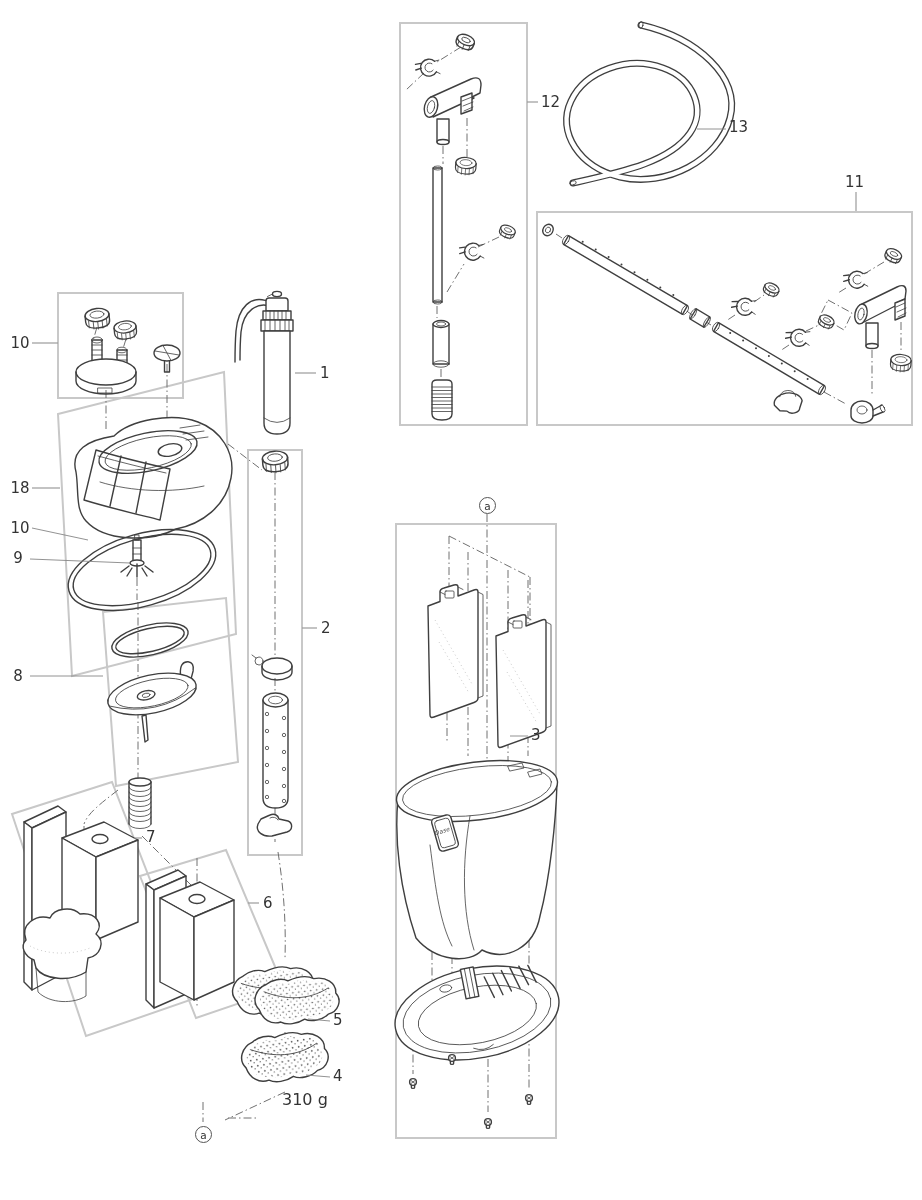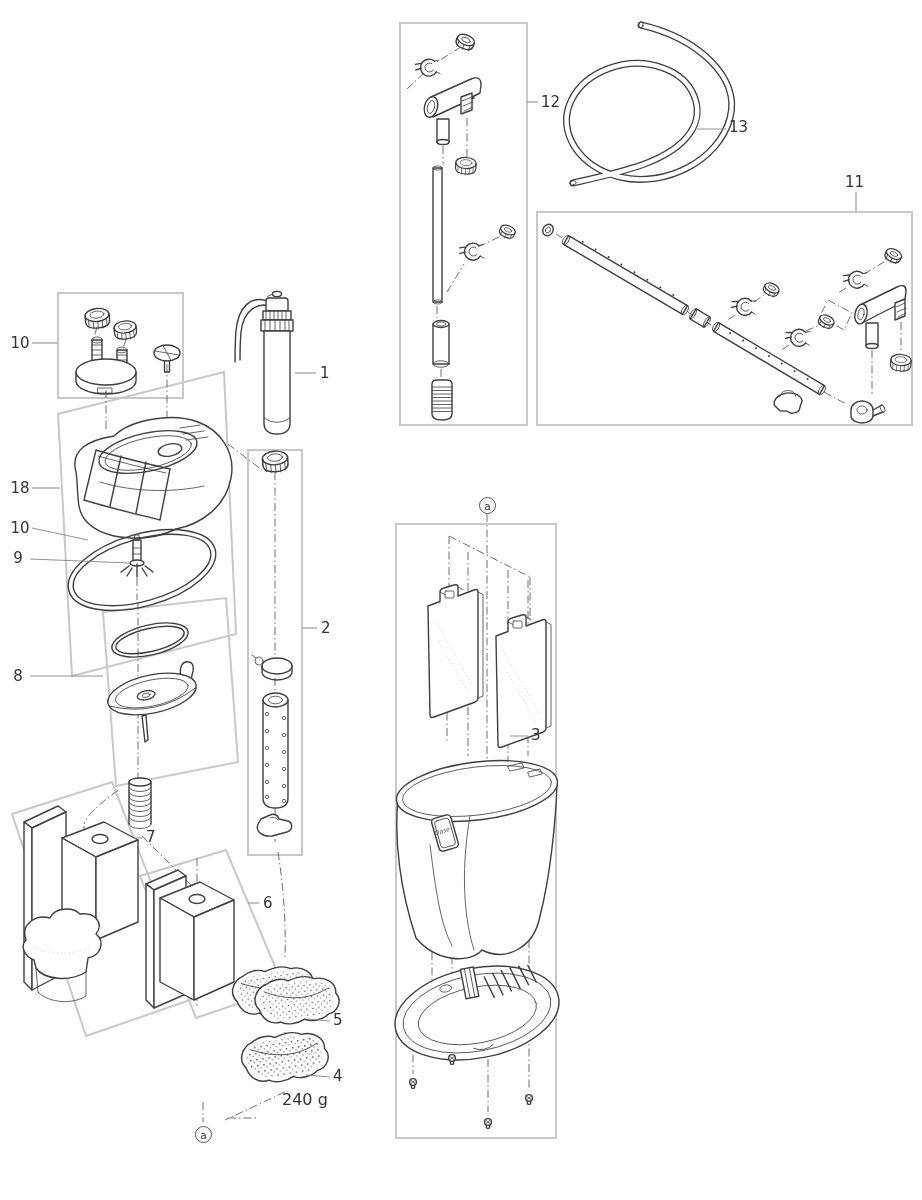--- a/index.html
+++ b/index.html
@@ -417,20 +417,20 @@
 <div class="callout" style="left:146px;top:830px">7</div>
 <div class="callout" style="left:263px;top:896px">6</div>
 <div class="callout" style="left:333px;top:1013px">5</div>
 <div class="callout" style="left:333px;top:1069px">4</div>
 <div class="callout" style="left:320px;top:366px">1</div>
 <div class="callout" style="left:321px;top:621px">2</div>
 <div class="callout" style="left:531px;top:728px">3</div>
 <div class="callout" style="left:541px;top:95px">12</div>
 <div class="callout" style="left:729px;top:120px">13</div>
 <div class="callout" style="left:845px;top:175px">11</div>
-<div class="callout weight" style="left:282px;top:1092px">240 g</div>
+<div class="callout weight" style="left:282px;top:1092px">310 g</div>
 
 <div class="refmark" style="left:479px;top:497px">a</div>
 <div class="refmark" style="left:195px;top:1126px">a</div>
 
 <div class="brand">Oase</div>
 
 </div>
 
 </body></html>

